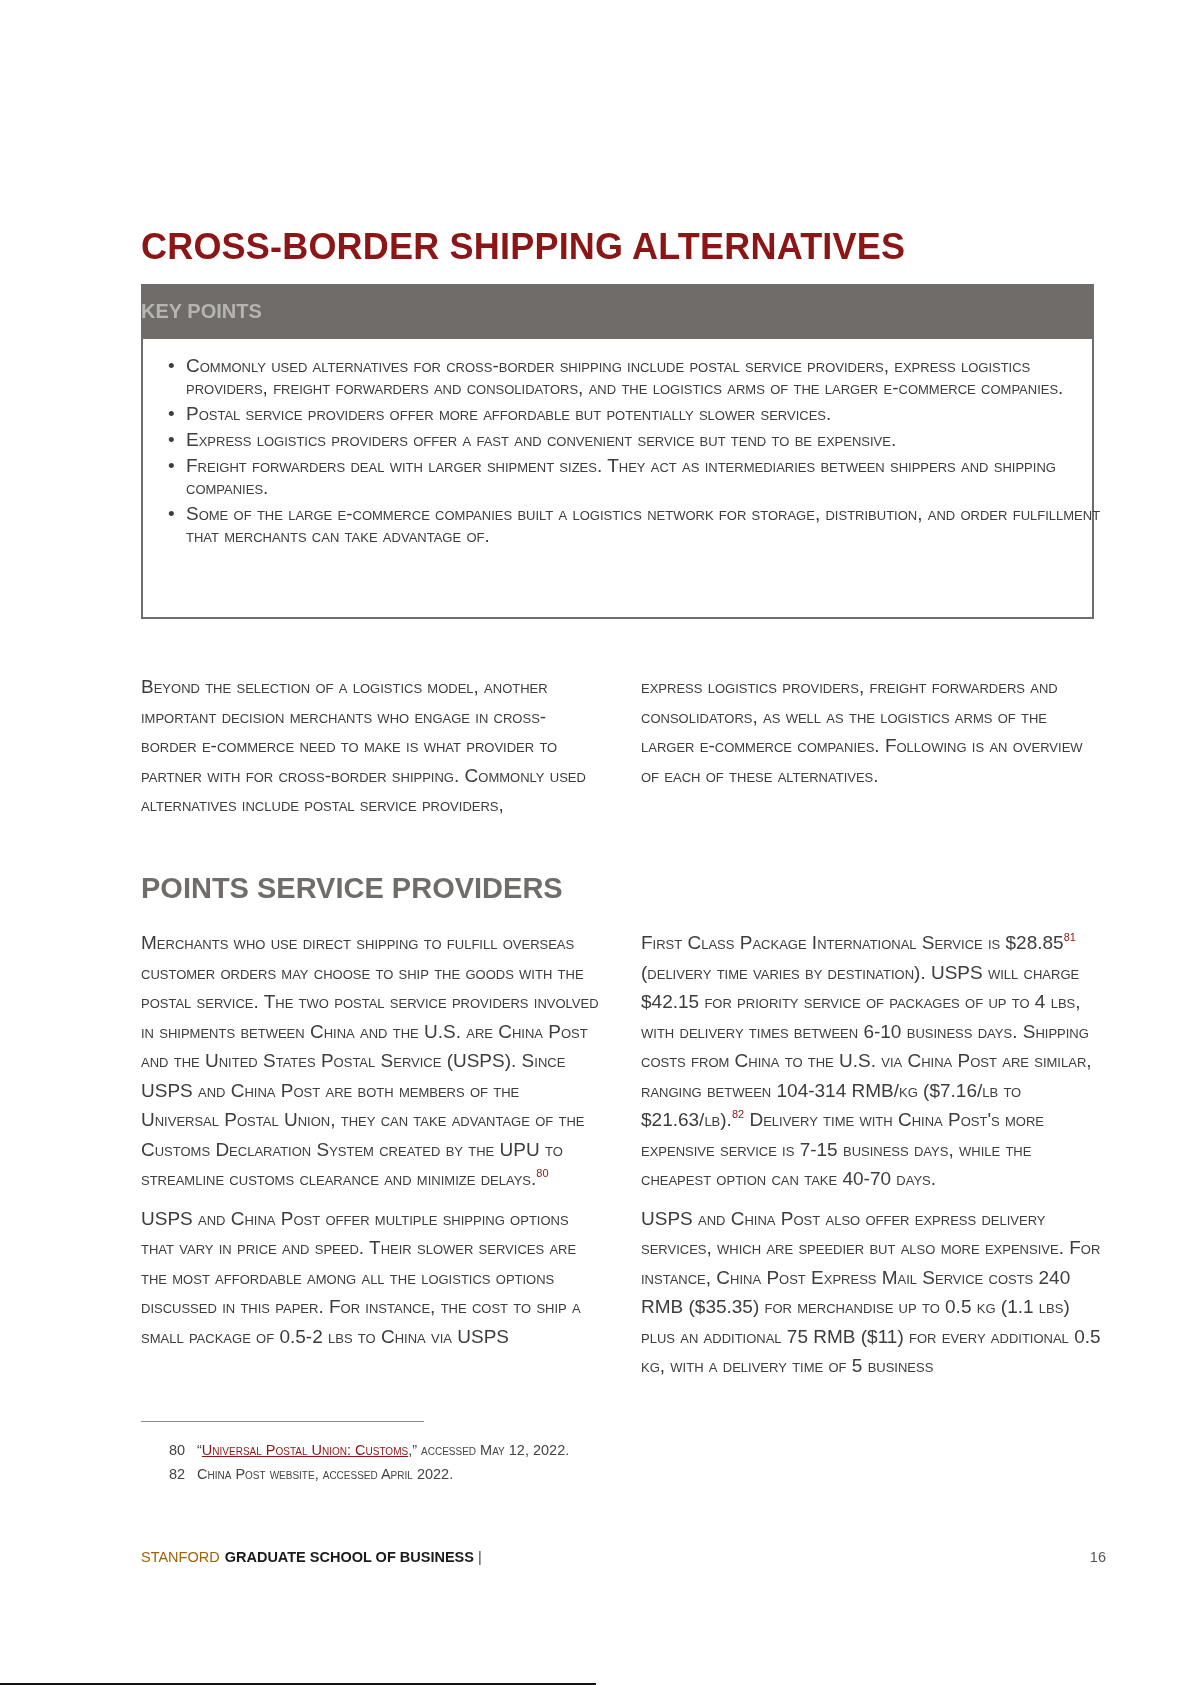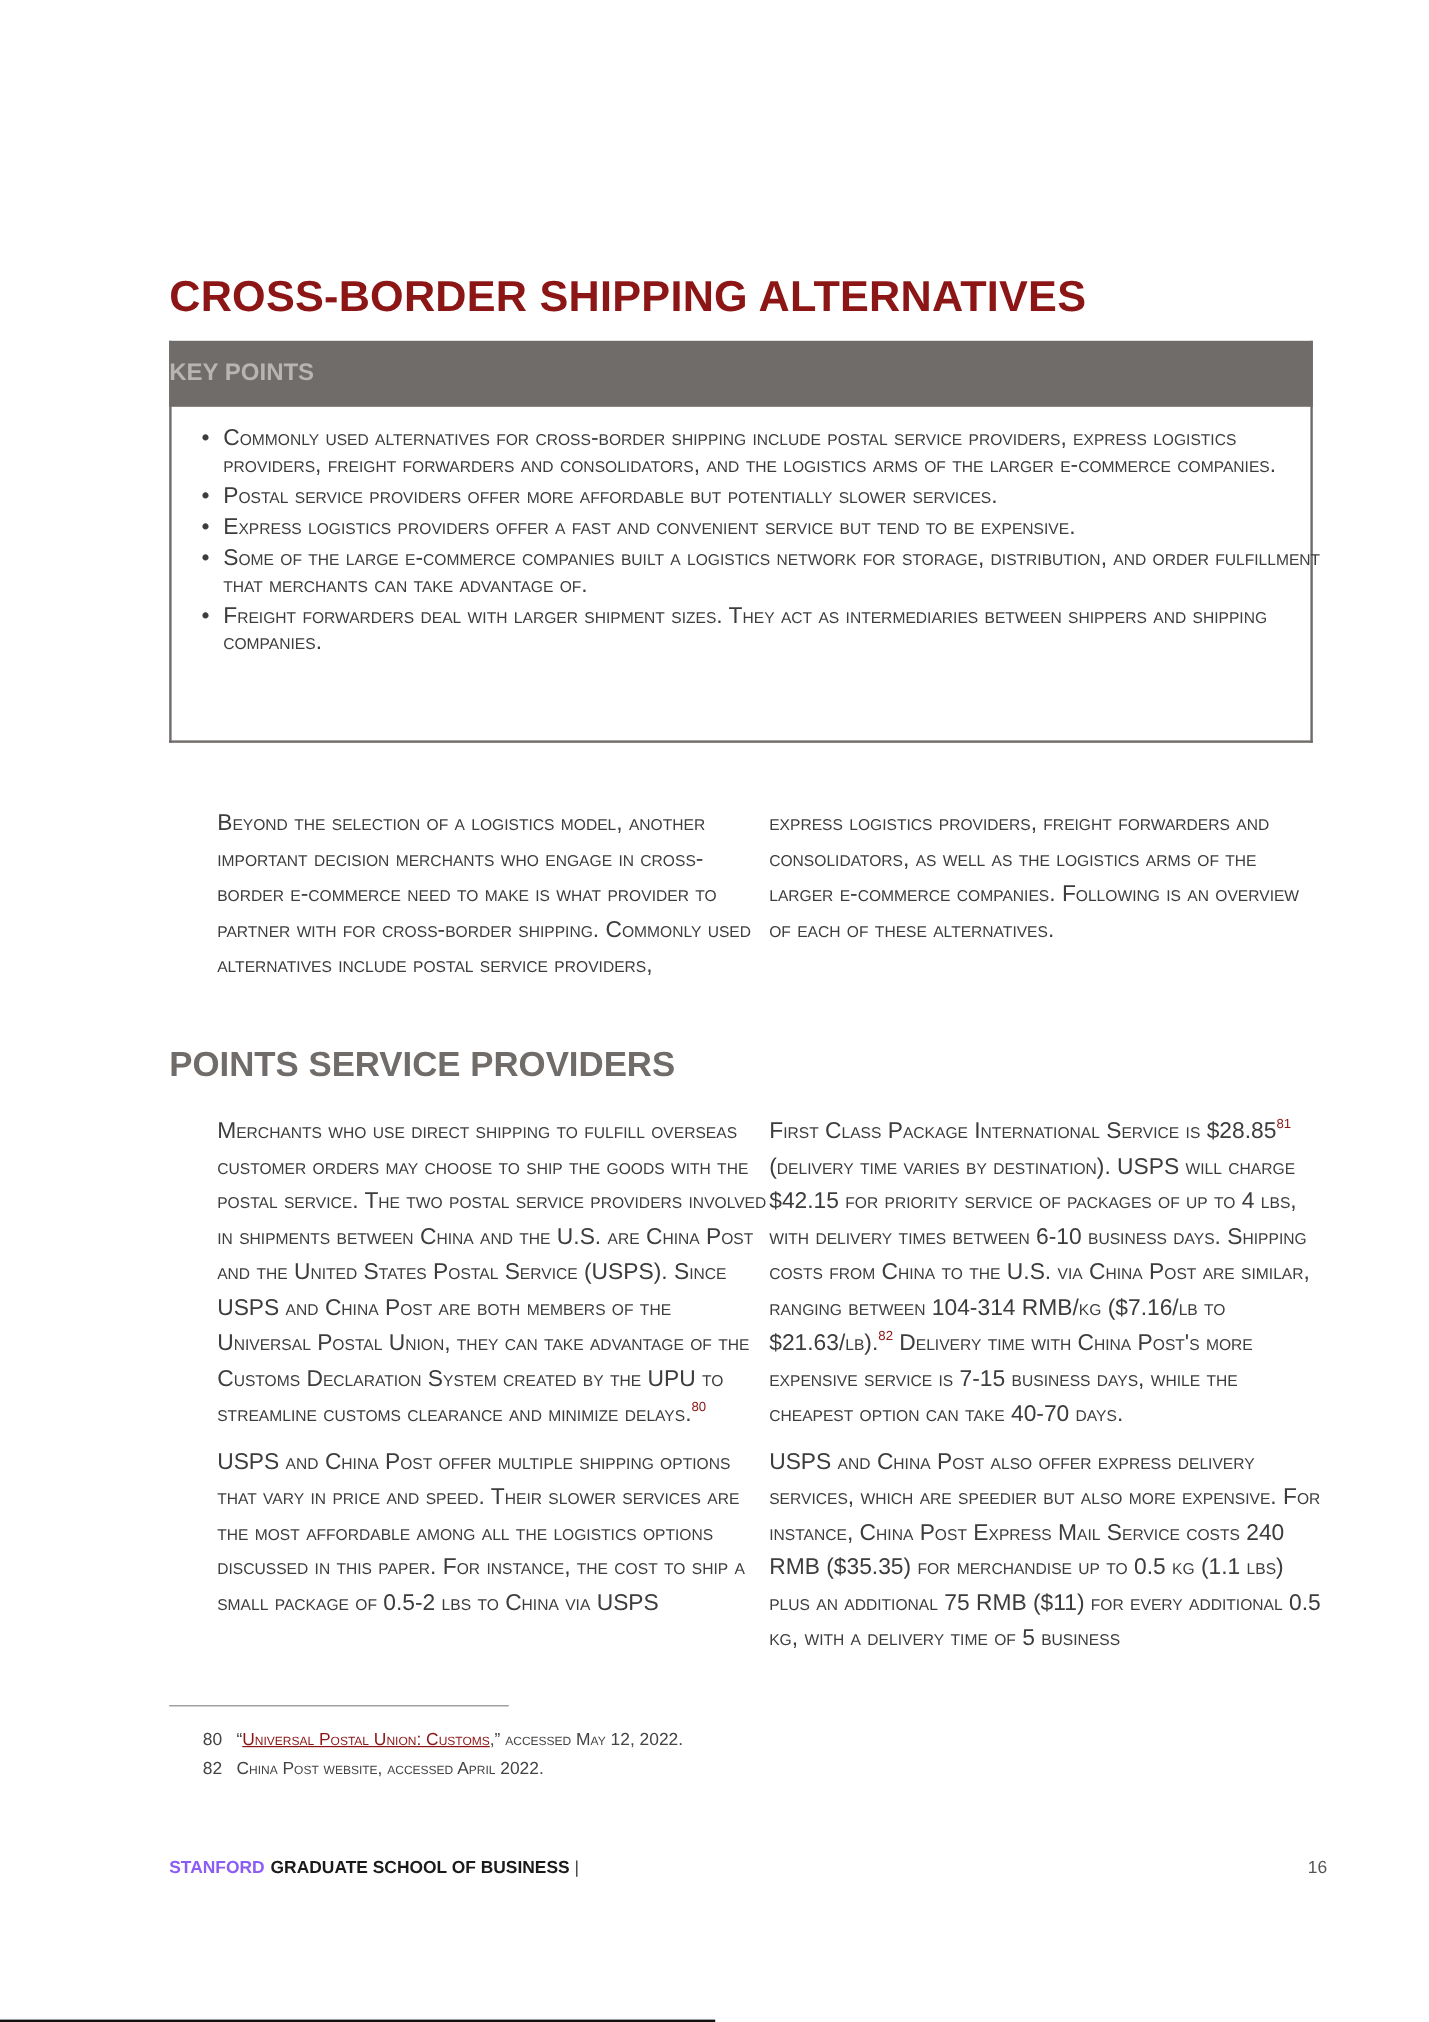--- a/index.html
+++ b/index.html
@@ -10,55 +10,55 @@
            font-size: 36px; color: #8c1515; letter-spacing: 0.2px; }
   #keybox { position: absolute; left: 141px; top: 284px; width: 953px; height: 335px;
             border: 2px solid #6f6c69; border-top: none; box-sizing: border-box; }
   #keybox-header { height: 55px; background: #6f6c69; color: #b7b5b2;
                    font-weight: bold; font-size: 20px; line-height: 55px;
                    margin: 0 -2px; }
   #keybox ul { margin: 0; padding: 16px 0 0 43px; list-style: none; }
   #keybox li { position: relative; font-size: 19px; line-height: 22px; margin-bottom: 4px;
                font-variant: small-caps; color: #3d3d3d; width: 930px; }
   #keybox li::before { content: "•"; position: absolute; left: -18px; top: 0; }
-  .cols { position: absolute; left: 141px; width: 960px; display: flex; justify-content: flex-end; }
+  .cols { position: absolute; left: 141px; width: 960px; display: flex; justify-content: space-between; }
   .col { width: 460px; font-size: 19px; line-height: 29.5px; font-variant: small-caps; color: #3d3d3d; }
   .col p { margin: 0 0 10px 0; }
   #intro { top: 672px; }
   #section-heading { position: absolute; left: 141px; top: 872px; margin: 0;
                      font-weight: bold; font-size: 29px; color: #6f6c69; }
   #body { top: 928px; }
   sup { color: #8c1515; font-size: 11px; font-variant: normal; vertical-align: 8px; line-height: 0; }
   #fn-rule { position: absolute; left: 141px; top: 1421px; width: 283px; height: 1px; background: #8a8a8a; }
   #footnotes { position: absolute; left: 141px; top: 1438px; font-size: 14.5px; line-height: 24px;
                color: #444; font-variant: small-caps; margin-left: 28px; }
   #footnotes .fn-num { display: inline-block; width: 28px; font-variant: normal; }
   #footnotes a { color: #8c1515; text-decoration: underline; }
   #footer { position: absolute; left: 141px; top: 1549px; width: 965px; font-size: 14.5px;
             color: #555; display: flex; align-items: center; }
-  #footer .brand-red { color: #8b5cf6; font-weight: bold; }
+  #footer .brand-red { color: #a16207; font-weight: normal; }
   #footer .brand-black { color: #1a1a1a; font-weight: bold; margin-left: 5px; }
   #footer .sep { margin: 0 4px; color: #444; }
   #footer .doc { letter-spacing: -0.2px; }
   #footer .page { margin-left: auto; }
   #bottom-rule { position: absolute; left: 0; bottom: 0; width: 596px; height: 2px; background: #111; }
 </style>
 </head>
 <body>
 
 <h1 id="title">CROSS-BORDER SHIPPING ALTERNATIVES</h1>
 
 <div id="keybox">
   <div id="keybox-header">KEY POINTS</div>
   <ul>
     <li>Commonly used alternatives for cross-border shipping include postal service providers, express logistics providers, freight forwarders and consolidators, and the logistics arms of the larger e-commerce companies.</li>
     <li>Postal service providers offer more affordable but potentially slower services.</li>
     <li>Express logistics providers offer a fast and convenient service but tend to be expensive.</li>
+    <li>Freight forwarders deal with larger shipment sizes. They act as intermediaries between shippers and shipping companies.</li>
     <li>Some of the large e-commerce companies built a logistics network for storage, distribution, and order fulfillment that merchants can take advantage of.</li>
-    <li>Freight forwarders deal with larger shipment sizes. They act as intermediaries between shippers and shipping companies.</li>
   </ul>
 </div>
 
 <div id="intro" class="cols">
   <div class="col">
     <p>Beyond the selection of a logistics model, another important decision merchants who engage in cross-border e-commerce need to make is what provider to partner with for cross-border shipping. Commonly used alternatives include postal service providers,</p>
   </div>
   <div class="col">
     <p>express logistics providers, freight forwarders and consolidators, as well as the logistics arms of the larger e-commerce companies. Following is an overview of each of these alternatives.</p>
   </div>

